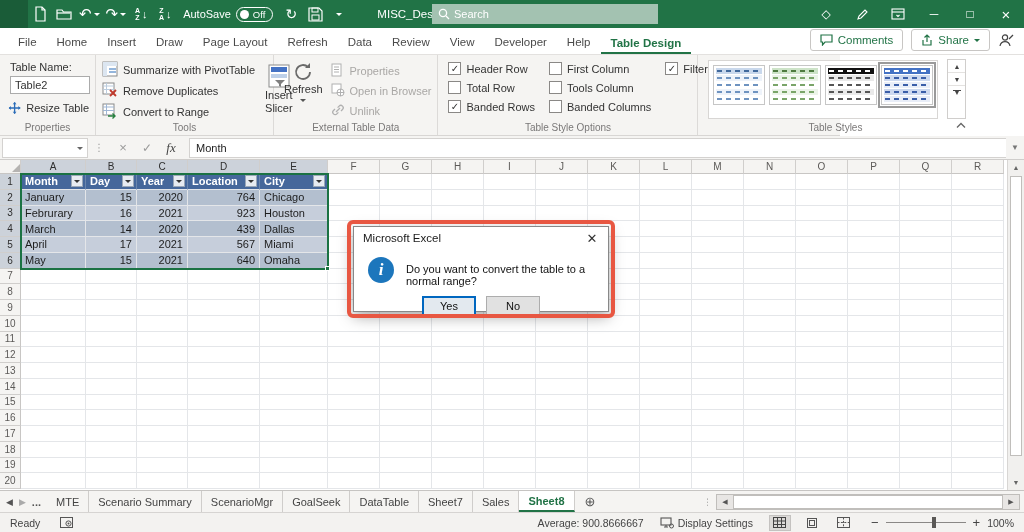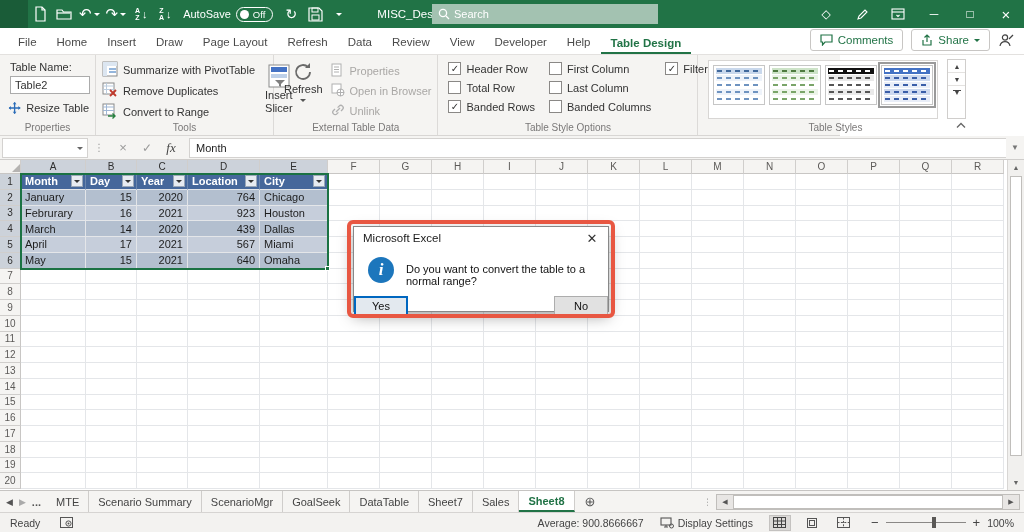--- a/index.html
+++ b/index.html
@@ -104,21 +104,21 @@
   
   .dialog{position:absolute;left:353px;top:226px;width:256px;height:86px;background:#fff;
     border:1px solid #888;box-shadow:0 5px 14px rgba(0,0,0,.35);z-index:20;}
   .dtitle{height:22px;display:flex;align-items:center;padding-left:9px;font-size:11.5px;color:#1a1a1a;}
   .dclose{margin-left:auto;width:32px;height:22px;display:flex;align-items:center;justify-content:center;color:#333;font-size:13px;}
   .dbody{display:flex;align-items:flex-start;gap:12px;padding:8px 10px 0 14px;}
   .dinfo{width:26px;height:26px;border-radius:50%;background:#1c76bc;color:#fff;flex:0 0 26px;
     display:flex;align-items:center;justify-content:center;font-family:"Liberation Serif",serif;
     font-size:17px;font-weight:700;font-style:italic;}
   .dmsg{font-size:11px;color:#111;padding-top:6px;}
-  .dbtns{display:flex;justify-content:space-between;gap:10px;margin-top:9px;}
+  .dbtns{display:flex;justify-content:center;gap:10px;margin-top:9px;}
   .dbtn{min-width:54px;height:20px;background:#e1e1e1;border:1px solid #adadad;font-size:11px;
     display:flex;align-items:center;justify-content:center;color:#111;}
   .dbtn.default{border:2px solid #0067c0;background:#e3e9ef;}
   .annot{position:absolute;left:347px;top:220px;width:268px;height:98px;border:4px solid #E85742;
     border-radius:6px;z-index:30;pointer-events:none;}
 
   
   .tabstrip{position:absolute;left:0;top:490px;width:1024px;height:22px;background:#f5f4f2;
     border-top:1px solid #c6c4c2;display:flex;align-items:stretch;font-size:11px;color:#444;}
   .nav{display:flex;align-items:center;gap:6px;padding:0 6px;color:#555;font-size:9px;}
@@ -378,21 +378,21 @@
           <div>Banded Rows</div>
         </div>
       </div>
     <div class="cbcol">
         <div class="cbrow">
           <div class="cbox"></div>
           <div>First Column</div>
         </div>
         <div class="cbrow">
           <div class="cbox"></div>
-          <div>Last Column</div>
+          <div>Tools Column</div>
         </div>
         <div class="cbrow">
           <div class="cbox"></div>
           <div>Banded Columns</div>
         </div>
       </div>
     <div class="cbcol">
         <div class="cbrow">
           <div class="cbox">✓</div>
           <div>Filter Button</div>

